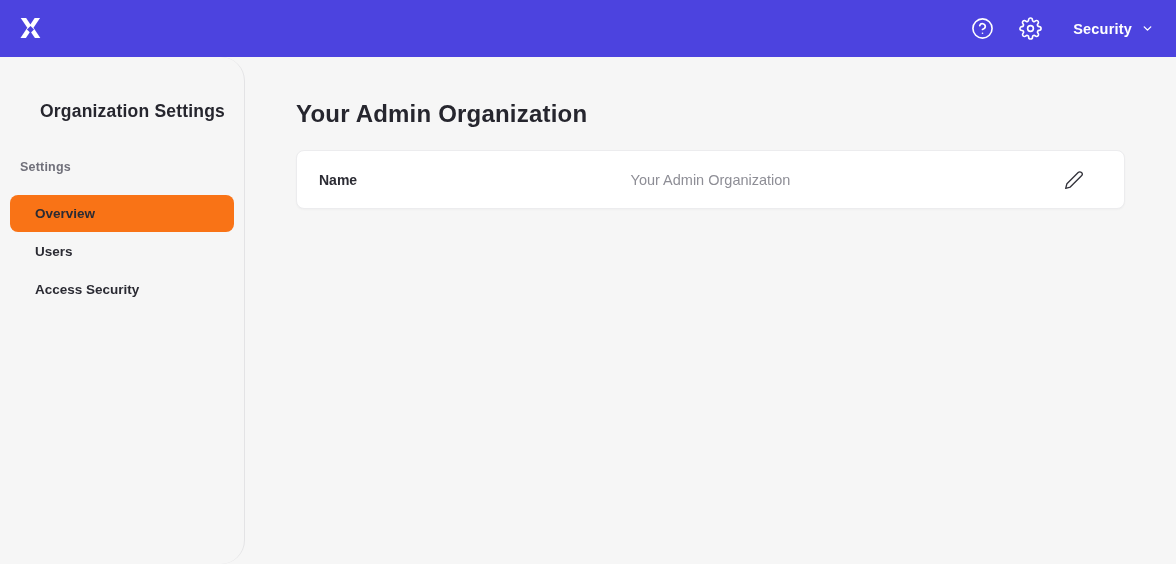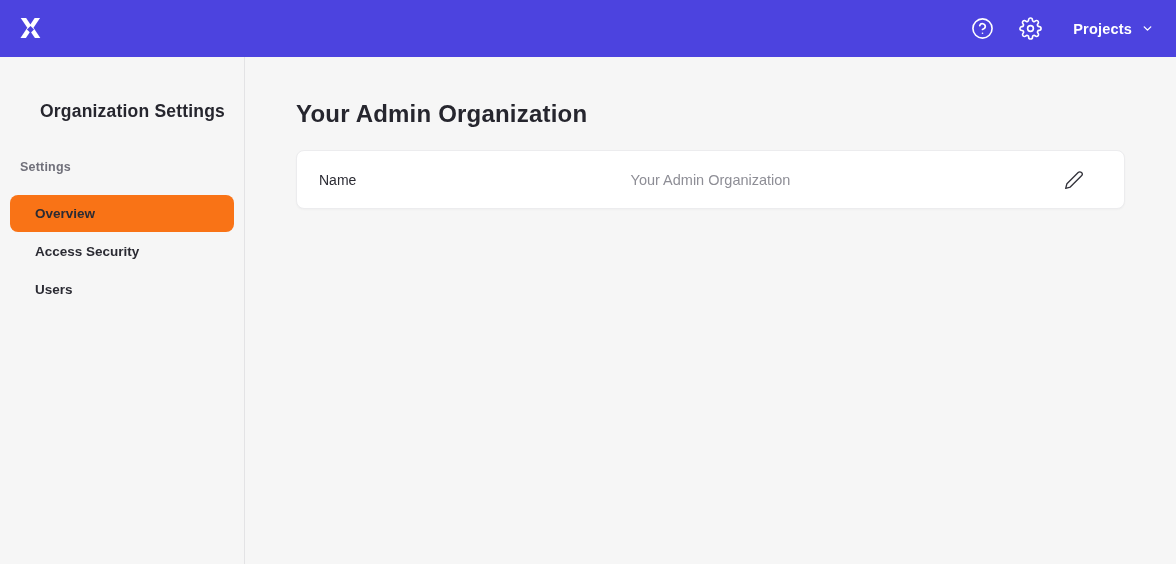--- a/index.html
+++ b/index.html
@@ -62,20 +62,21 @@
     letter-spacing: 0.2px;
   }
 
   
   .sidebar {
     position: absolute;
     top: 57px; left: 0; bottom: 0;
     width: 245px;
     background: #f6f6f6;
     border-right: 1px solid #e3e3e5;
+    border-radius: 24px;
   }
   .sidebar-title {
     margin: 44px 0 0 40px;
     font-size: 17.5px;
     font-weight: 700;
     color: #26262e;
     letter-spacing: 0.2px;
   }
   .sidebar-section-label {
     margin: 38px 0 21px 20px;
@@ -124,21 +125,21 @@
     border: 1px solid #ececee;
     border-radius: 8px;
     box-shadow: 0 1px 2px rgba(0,0,0,0.03);
     display: flex;
     align-items: center;
     position: relative;
     padding: 0 40px 0 22px;
   }
   .card-label {
     font-size: 14px;
-    font-weight: 400;
+    font-weight: 700;
     color: #2b2b33;
     z-index: 1;
   }
   .card-value {
     position: absolute;
     left: 0; right: 0;
     text-align: center;
     font-size: 14.5px;
     color: #8e8e96;
   }
@@ -174,42 +175,42 @@
     <button class="icon-btn">
       <span>
         <svg width="23" height="23" viewBox="0 0 24 24" fill="none" stroke="currentColor" stroke-width="1.7" stroke-linecap="round" stroke-linejoin="round">
           <circle cx="12" cy="12" r="3"></circle>
           <path d="M19.4 15a1.65 1.65 0 0 0 .33 1.82l.06.06a2 2 0 0 1 0 2.83 2 2 0 0 1-2.83 0l-.06-.06a1.65 1.65 0 0 0-1.82-.33 1.65 1.65 0 0 0-1 1.51V21a2 2 0 0 1-2 2 2 2 0 0 1-2-2v-.09A1.65 1.65 0 0 0 9 19.4a1.65 1.65 0 0 0-1.82.33l-.06.06a2 2 0 0 1-2.83 0 2 2 0 0 1 0-2.83l.06-.06a1.65 1.65 0 0 0 .33-1.82 1.65 1.65 0 0 0-1.51-1H3a2 2 0 0 1-2-2 2 2 0 0 1 2-2h.09A1.65 1.65 0 0 0 4.6 9a1.65 1.65 0 0 0-.33-1.82l-.06-.06a2 2 0 0 1 0-2.83 2 2 0 0 1 2.83 0l.06.06a1.65 1.65 0 0 0 1.82.33H9a1.65 1.65 0 0 0 1-1.51V3a2 2 0 0 1 2-2 2 2 0 0 1 2 2v.09a1.65 1.65 0 0 0 1 1.51 1.65 1.65 0 0 0 1.82-.33l.06-.06a2 2 0 0 1 2.83 0 2 2 0 0 1 0 2.83l-.06.06a1.65 1.65 0 0 0-.33 1.82V9a1.65 1.65 0 0 0 1.51 1H21a2 2 0 0 1 2 2 2 2 0 0 1-2 2h-.09a1.65 1.65 0 0 0-1.51 1z"></path>
         </svg>
       </span>
     </button>
 
     <button class="projects-btn">
-      <span>Projects</span>
+      <span>Security</span>
       <span>
         <svg width="13" height="13" viewBox="0 0 24 24" fill="none" stroke="currentColor" stroke-width="2.6" stroke-linecap="round" stroke-linejoin="round">
           <polyline points="6 9 12 15 18 9"></polyline>
         </svg>
       </span>
     </button>
   </div>
 </header>
 
 <aside class="sidebar">
   <h1 class="sidebar-title">Organization Settings</h1>
   <div class="sidebar-section-label">Settings</div>
   <ul class="nav-list">
     <li class="nav-item selected">
       <span>Overview</span>
     </li>
     <li class="nav-item">
-      <span>Access Security</span>
+      <span>Users</span>
     </li>
     <li class="nav-item">
-      <span>Users</span>
+      <span>Access Security</span>
     </li>
   </ul>
 </aside>
 
 <main class="main">
   <h1 class="main-title">Your Admin Organization</h1>
 
   <div class="card">
     <span class="card-label">Name</span>
     <span class="card-value">Your Admin Organization</span>

